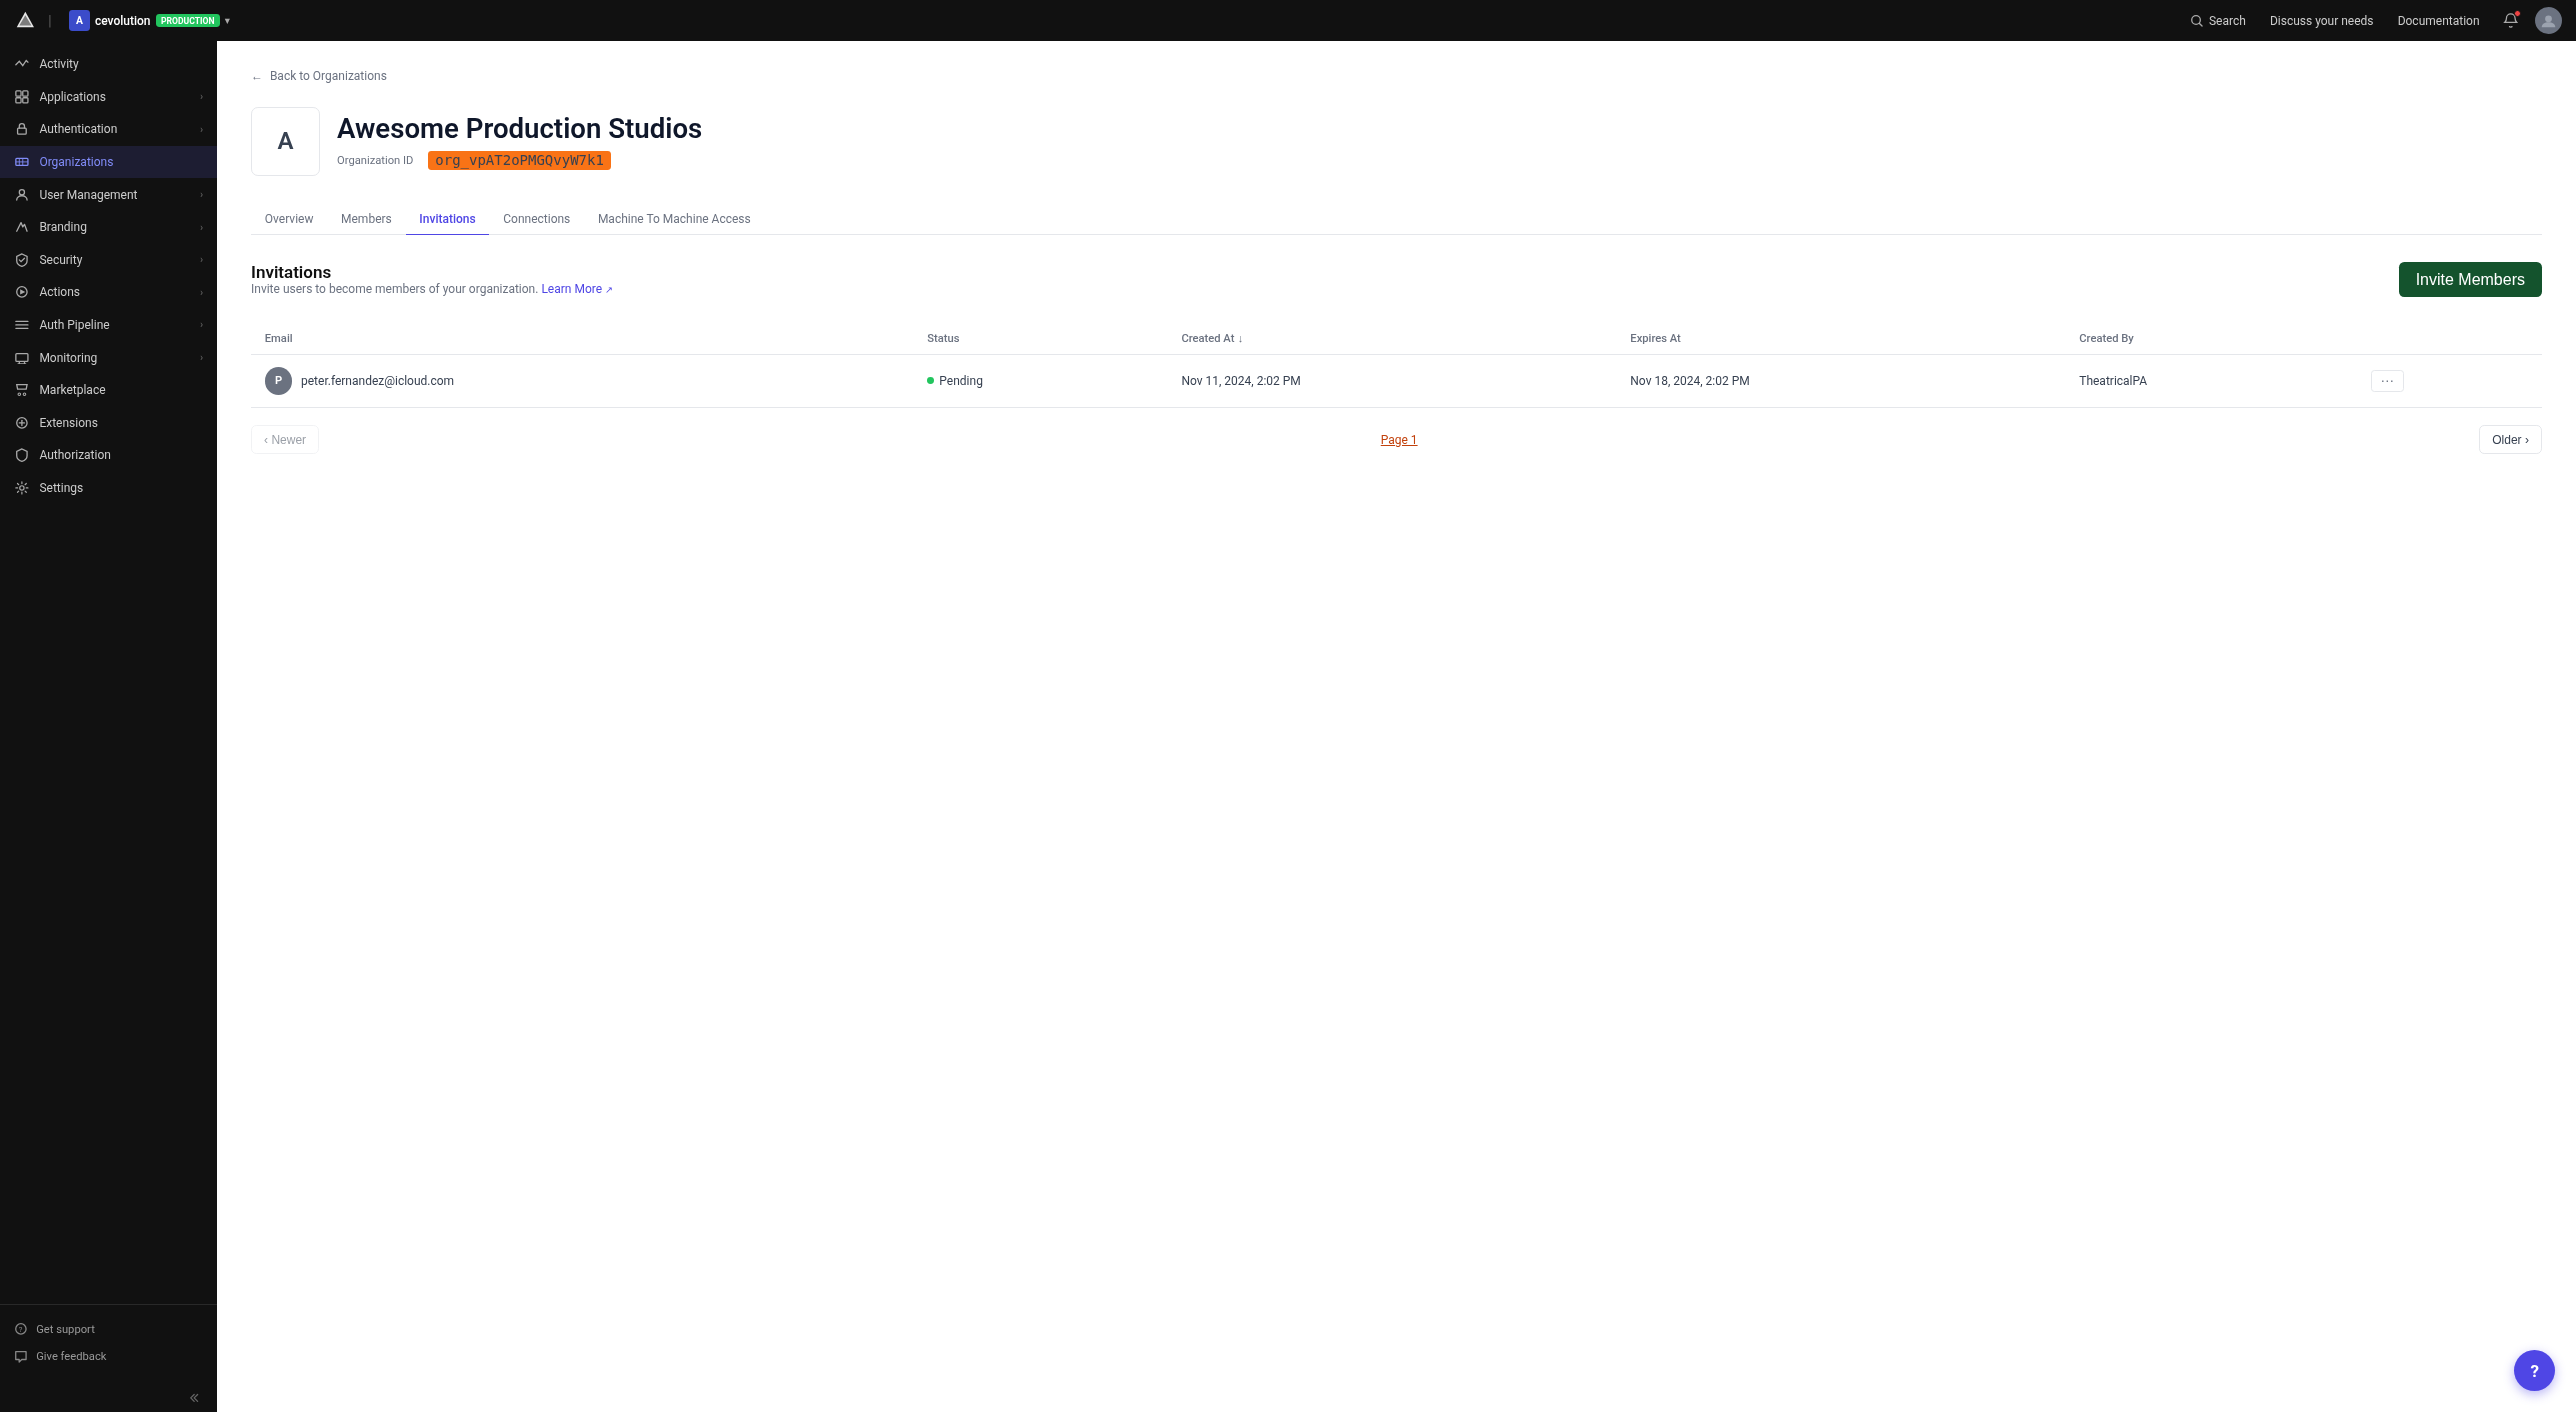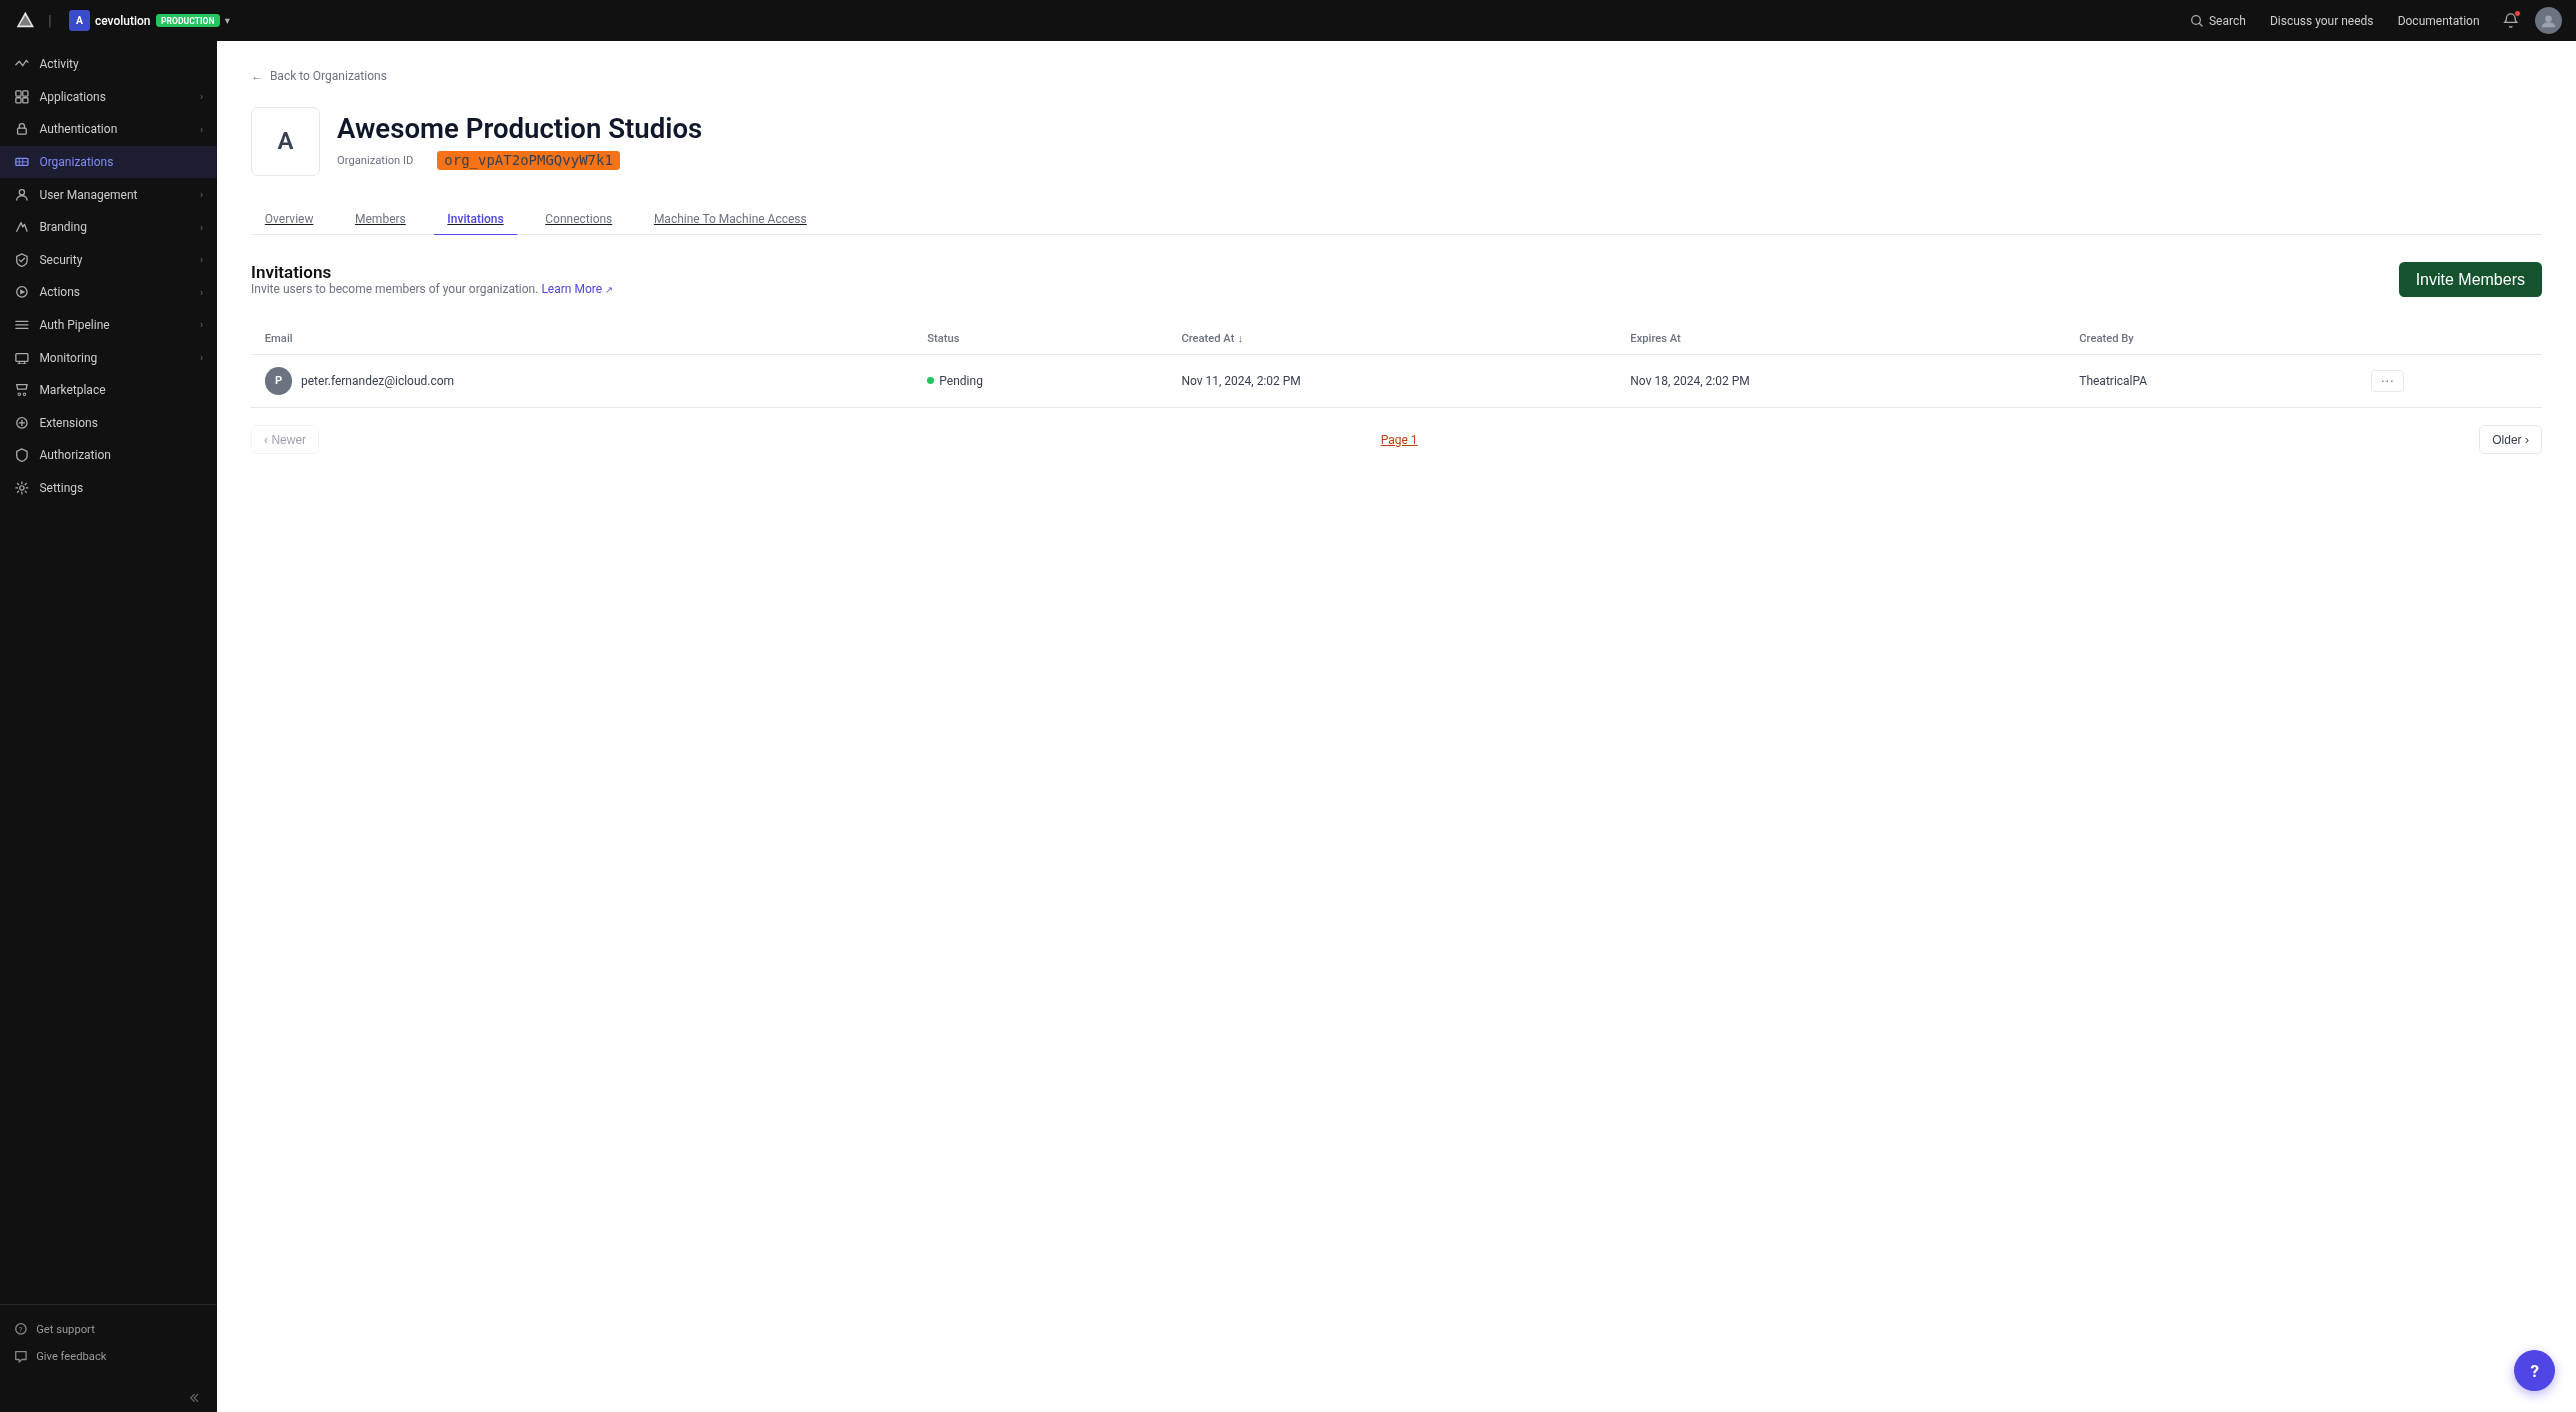--- a/index.html
+++ b/index.html
@@ -52,26 +52,26 @@
     .main { flex: 1; overflow-y: auto; background: #fff; padding: 27.6px 34px; }
 
     
     .breadcrumb { display: flex; align-items: center; gap: 6.9px; color: #6b7280; font-size: 12px; margin-bottom: 24px; }
     .breadcrumb a { color: #6b7280; text-decoration: none; }
 
     
     .org-header { display: flex; align-items: center; gap: 17px; margin-bottom: 27.6px; }
     .org-avatar { width: 69px; height: 69px; border: 0.9px solid #e5e7eb; border-radius: 6.9px; display: flex; align-items: center; justify-content: center; font-size: 24px; font-weight: 600; color: #374151; flex-shrink: 0; }
     .org-title { font-size: 27.6px; font-weight: 600; color: #0f172a; line-height: 1.2; }
-    .org-id-row { display: flex; align-items: center; gap: 24px; margin-top: 5.2px; }
+    .org-id-row { display: flex; align-items: center; gap: 15px; margin-top: 5.2px; }
     .org-id-label { color: #6b7280; font-size: 11.2px; }
     .org-id-value { background: #f97316; color: #374151; font-size: 14px; font-family: monospace; padding: 1.7px 6.9px; border-radius: 3.4px; text-align: right; }
 
     
-    .tabs { display: flex; gap: 14px; border-bottom: 1.7px solid #e5e7eb; margin-bottom: 27.6px; text-decoration: underline; }
+    .tabs { display: flex; gap: 0; border-bottom: 1.7px solid #e5e7eb; margin-bottom: 27.6px; }
     .tab { padding: 8.6px 13.8px; font-size: 12px; cursor: pointer; color: #6b7280; border-bottom: 1.7px solid transparent; margin-bottom: -1.7px; white-space: nowrap; }
     .tab.active { color: #4f46e5; border-bottom-color: #4f46e5; font-weight: 500; }
 
     
     .section-header { display: flex; align-items: flex-start; justify-content: space-between; margin-bottom: 6.9px; }
     .section-title { font-size: 17px; font-weight: 600; color: #111; }
     .section-desc { font-size: 12px; color: #6b7280; margin-bottom: 20.7px; }
     .section-desc a { color: #4f46e5; text-decoration: none; }
     .btn-primary { background: #14532d; color: #fff; border: none; padding: 8.6px 17px; border-radius: 5.2px; font-size: 16px; font-weight: 500; cursor: pointer; white-space: nowrap; }
 

